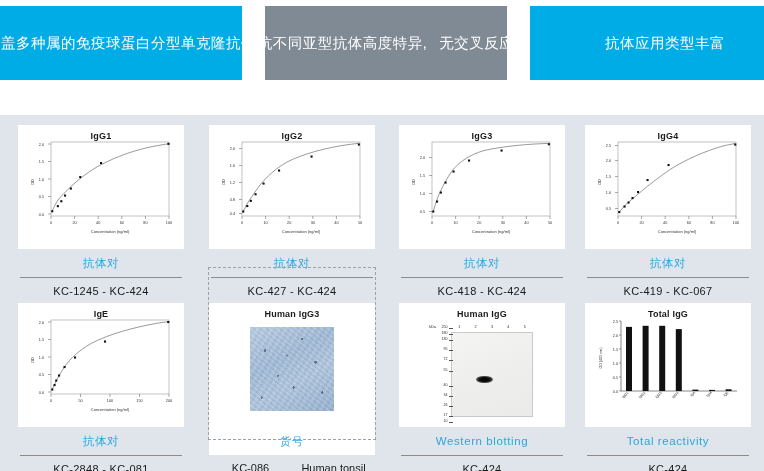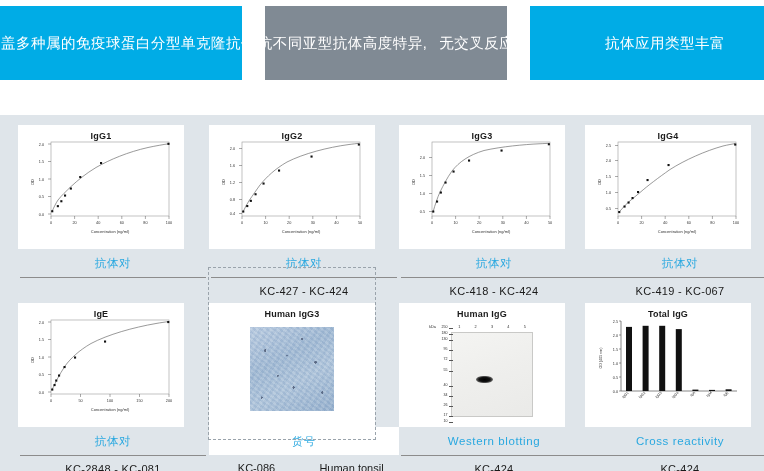--- a/index.html
+++ b/index.html
@@ -27,21 +27,21 @@
   #banner-1 { left: 265px; width: 242px; background: #808a94; gap: 12px; }
   #banner-2 { left: 530px; width: 270px; background: #00ace6; }
 
   
   #grid-body {
     position: absolute; left: 0; top: 115px; width: 764px; height: 356px;
     background: #dfe5ea;
   }
   .cell {
     position: absolute;
-    width: 190px;
+    width: 166px;
   }
   .cell-c0 { left: 18px;  }
   .cell-c1 { left: 209px; }
   .cell-c2 { left: 399px; }
   .cell-c3 { left: 585px; }
   .cell-r0 { top: 10px;  }
   .cell-r1 { top: 188px; }
 
   .figure-box {
     width: 166px; height: 124px;
@@ -215,20 +215,21 @@
           <rect x="46.0" y="69.5" width="2.1" height="2.1"></rect>
           <rect x="51.8" y="62.5" width="2.1" height="2.1"></rect>
           <rect x="61.2" y="51.0" width="2.1" height="2.1"></rect>
           <rect x="82.0" y="37.0" width="2.1" height="2.1"></rect>
           <rect x="149.4" y="17.8" width="2.1" height="2.1"></rect>
         </g>
       </svg>
     </div>
     <div class="caption">抗体对</div>
     <div class="divider"></div>
+    <div class="catalog">KC-1245 - KC-424</div>
   </div>
 
   <div class="cell cell-c1 cell-r0">
     <div class="figure-box">
       <div class="fig-title">IgG2</div>
       <svg class="linechart" viewBox="0 0 166 124">
         <rect x="33" y="17" width="118" height="74" fill="#ffffff" stroke="#9a9a9a" stroke-width="0.6"></rect>
         <text x="16" y="57" font-size="4" fill="#333" transform="rotate(-90 16 57)" text-anchor="middle" font-family="Liberation Sans, sans-serif">OD</text>
         <text x="26" y="25" font-size="3.8" fill="#333" text-anchor="end" font-family="Liberation Sans, sans-serif">2.0</text>
         <text x="26" y="42" font-size="3.8" fill="#333" text-anchor="end" font-family="Liberation Sans, sans-serif">1.6</text>
@@ -542,20 +543,20 @@
           <text x="44" y="90" transform="rotate(-45 44 90)" text-anchor="end">IgG1</text>
           <text x="60.6" y="90" transform="rotate(-45 60.6 90)" text-anchor="end">IgG2</text>
           <text x="77.2" y="90" transform="rotate(-45 77.2 90)" text-anchor="end">IgG3</text>
           <text x="93.8" y="90" transform="rotate(-45 93.8 90)" text-anchor="end">IgG4</text>
           <text x="110.4" y="90" transform="rotate(-45 110.4 90)" text-anchor="end">IgA</text>
           <text x="127" y="90" transform="rotate(-45 127 90)" text-anchor="end">IgM</text>
           <text x="143.6" y="90" transform="rotate(-45 143.6 90)" text-anchor="end">IgE</text>
         </g>
       </svg>
     </div>
-    <div class="caption">Cross reactivity</div>
+    <div class="caption">Total reactivity</div>
     <div class="divider"></div>
     <div class="catalog">KC-424</div>
   </div>
 
   <div id="selection-box"></div>
 
 </div>
 
 </body></html>

